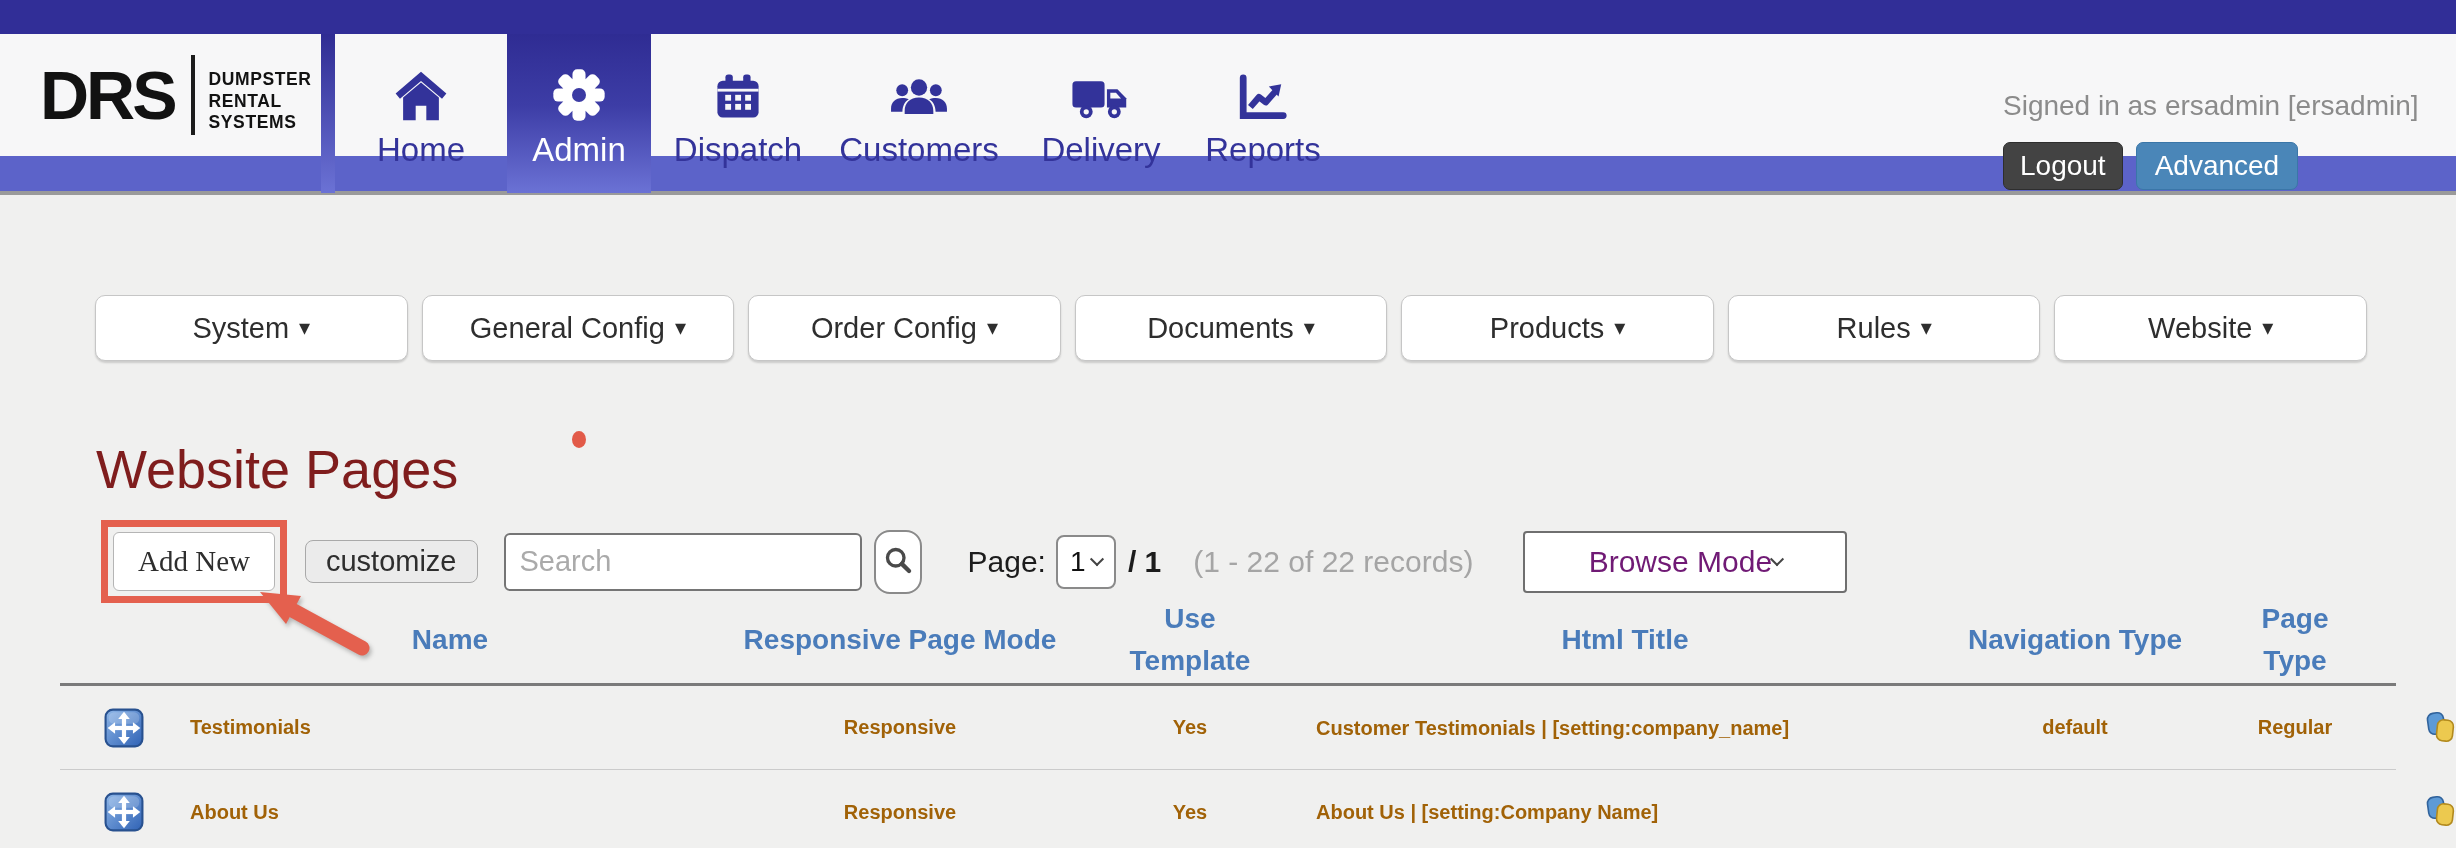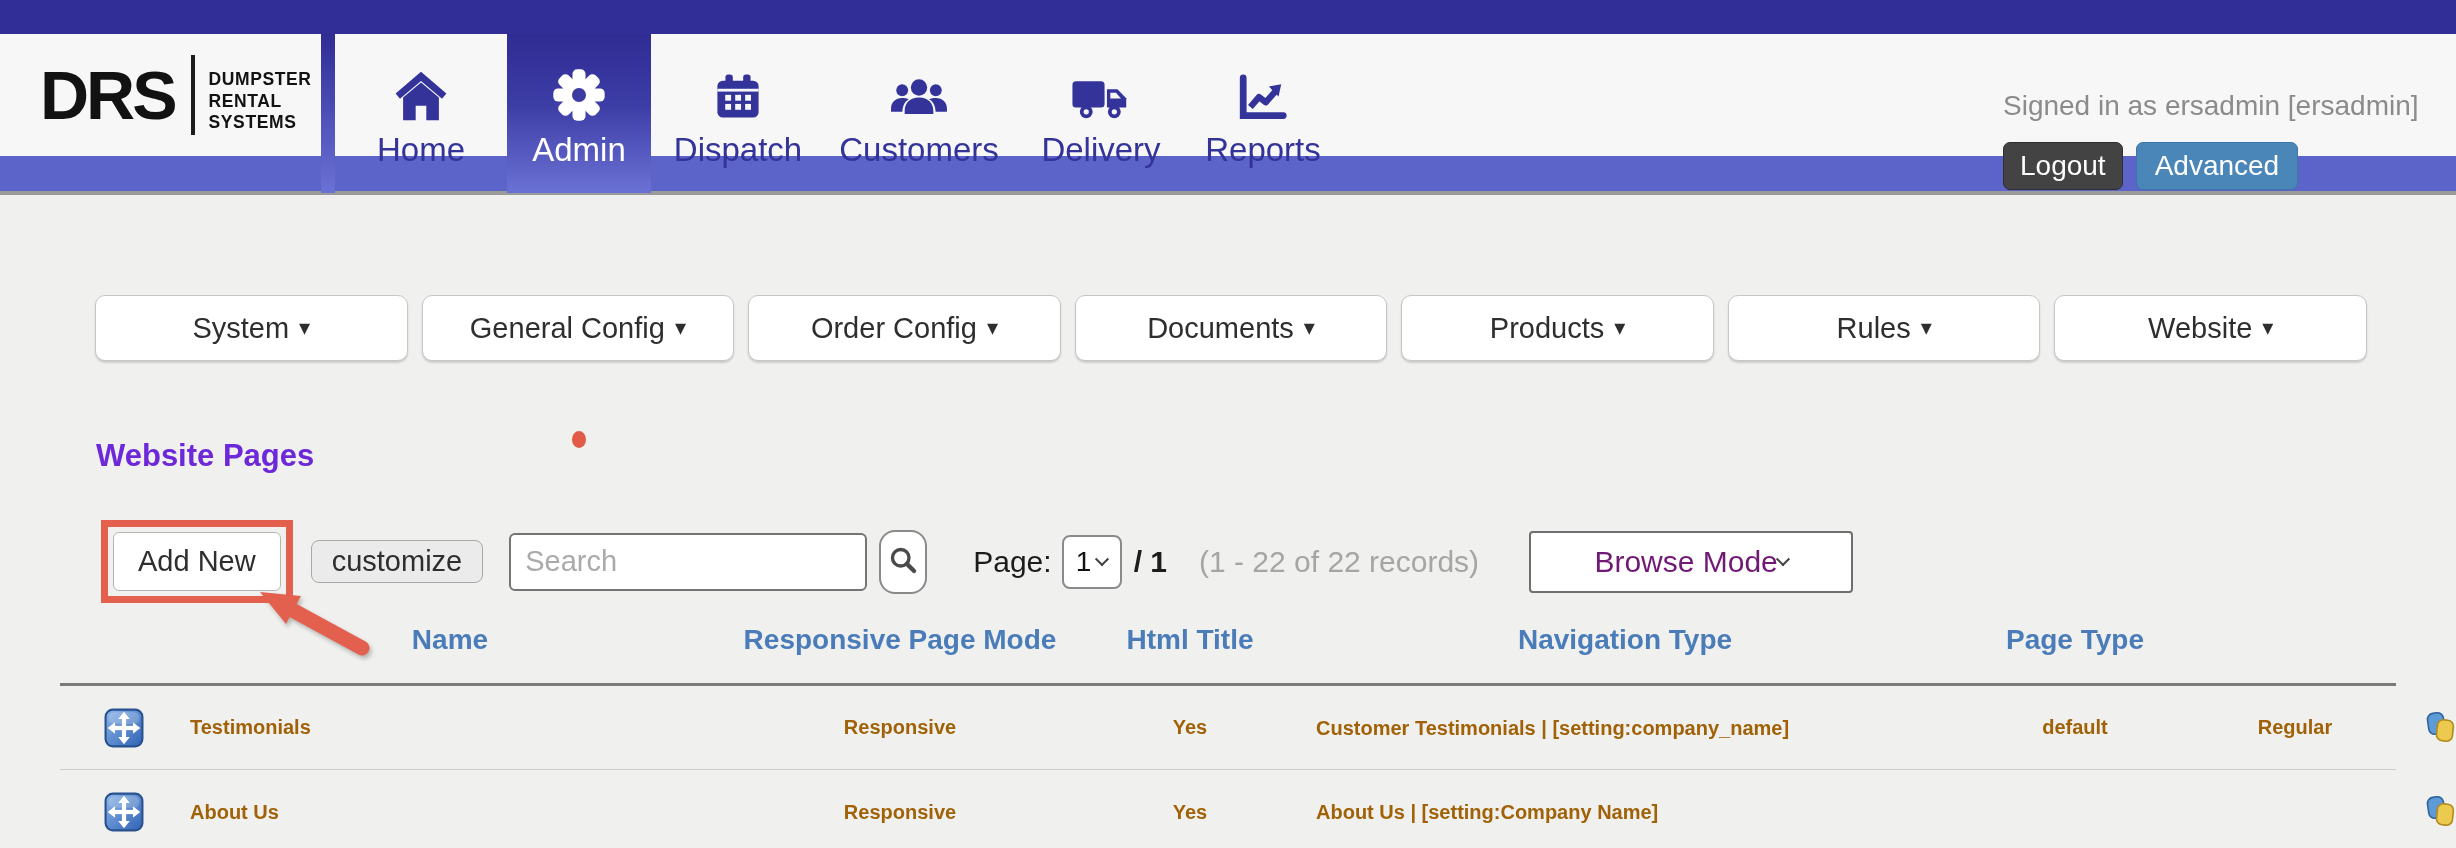--- a/index.html
+++ b/index.html
@@ -44,31 +44,31 @@
                   font-size: 28px; padding: 7px 18px; font-family: inherit; cursor: pointer; }
 
   
   .menubar { position: absolute; left: 95px; top: 295px; width: 2272px; display: flex; gap: 14px; }
   .menu-btn { flex: 1; height: 66px; background: #ffffff; border: 1px solid #c6c6c6; border-radius: 10px;
               box-shadow: 0 2px 2px rgba(0,0,0,.15); display: flex; align-items: center; justify-content: center;
               font-size: 29px; color: #2e2e2e; cursor: pointer; }
   .menu-btn .caret { font-size: 22px; margin-left: 10px; color: #2e2e2e; }
 
   
-  .page-title { position: absolute; left: 96px; top: 438px; font-size: 31px; font-weight: bold; color: #6d28d9; }
+  .page-title { position: absolute; left: 96px; top: 438px; font-size: 54px; font-weight: normal; color: #7f1d1d; }
   .anno-dot { position: absolute; left: 572px; top: 431px; width: 14px; height: 17px;
               background: #e25a48; border-radius: 50%; pointer-events: none; }
   .anno-arrow { position: absolute; left: 252px; top: 586px; pointer-events: none;
                 filter: drop-shadow(2px 3px 2px rgba(0,0,0,.25)); }
 
   
   .toolbar { position: absolute; left: 101px; top: 520px; display: flex; align-items: center; }
   .red-box { border: 7px solid #e4604e; padding: 5px; }
   .btn-addnew { background: #ffffff; border: 1px solid #b5b5b5; border-radius: 6px;
-                font-size: 29px; color: #2e2e2e; padding: 12px 24px; font-family: Liberation Sans, sans-serif; cursor: pointer; }
+                font-size: 29px; color: #2e2e2e; padding: 12px 24px; font-family: Liberation Serif, serif; cursor: pointer; }
   .btn-customize { margin-left: 18px; background: #ebebeb; border: 1px solid #a9a9a9; border-radius: 8px;
                    font-size: 29px; color: #2e2e2e; padding: 4px 20px; font-family: inherit; cursor: pointer; }
   .search-input { margin-left: 26px; width: 358px; height: 58px; border: 2px solid #757575; border-radius: 6px;
                   font-size: 29px; padding: 0 14px; font-family: inherit; color: #222; background: #fff; }
   .search-input::placeholder { color: #aaaaaa; }
   .mag-btn { margin-left: 12px; width: 48px; height: 64px; background: #fff; border: 2px solid #8a8a8a;
              border-radius: 16px; display: flex; align-items: center; justify-content: center; cursor: pointer; }
   .page-label { margin-left: 46px; font-size: 30px; color: #1c1c1c; }
   .mini-select { margin-left: 10px; width: 60px; height: 54px; background: #fff; border: 2px solid #8a8a8a;
                  border-radius: 8px; display: flex; align-items: center; justify-content: center; gap: 6px;
@@ -286,20 +286,21 @@
       <span class="chev"></span>
     </div>
   </div>
 
   <div class="table">
 
     <div class="tgrid thead">
       <div class="th"></div>
       <div class="th">Name</div>
       <div class="th">Responsive Page Mode</div>
+      <div class="th th-use">Use Template</div>
       <div class="th">Html Title</div>
       <div class="th">Navigation Type</div>
       <div class="th th-page">Page Type</div>
       <div class="th"></div>
     </div>
 
     <div class="tgrid trow row-sep">
       <div class="td-handle">
         <svg width="40" height="40" viewBox="0 0 38 38">
           <defs>

